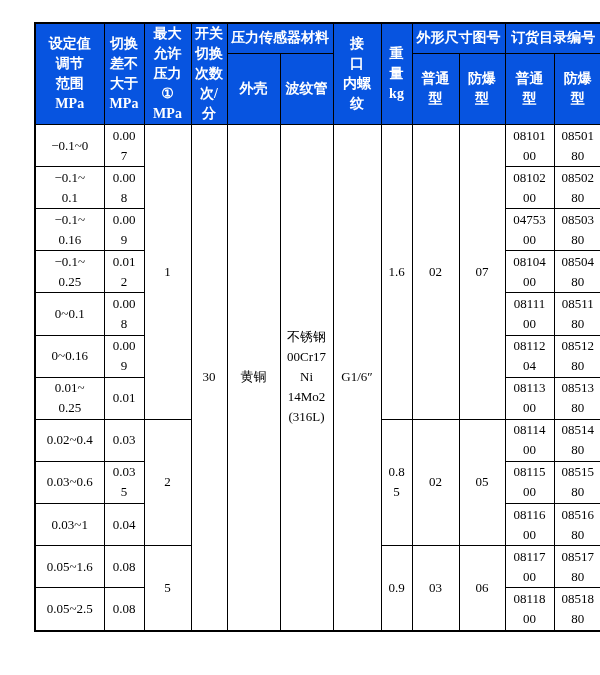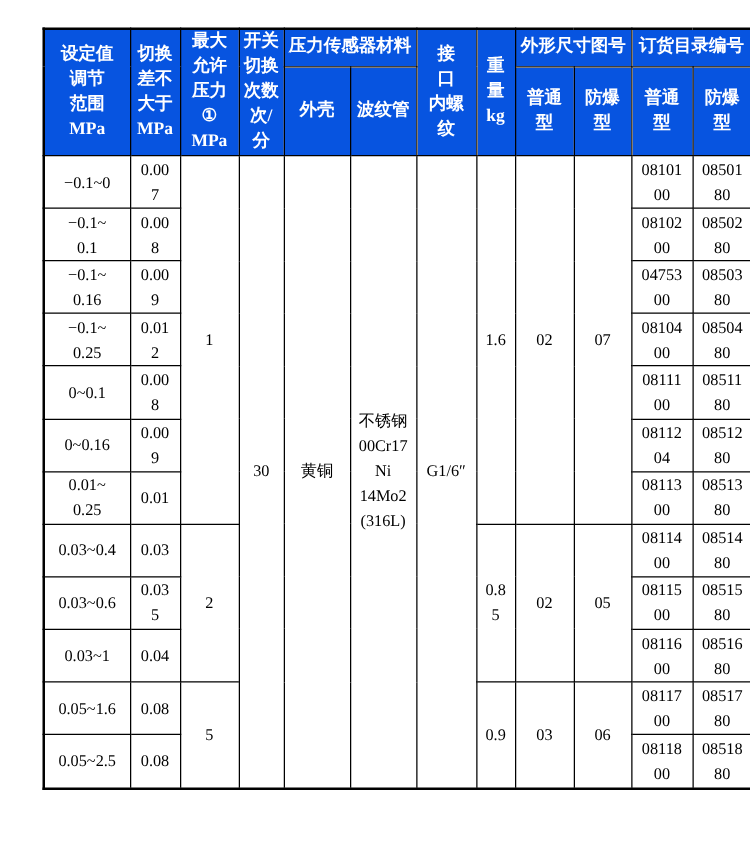--- a/index.html
+++ b/index.html
@@ -189,21 +189,21 @@
         <tr>
           <td>0.01~
 0.25</td>
           <td>0.01</td>
           <td>08113
 00</td>
           <td>08513
 80</td>
         </tr>
         <tr>
-          <td>0.03~0.4</td>
+          <td>0.02~0.4</td>
           <td>0.03</td>
           <td rowspan="3">2</td>
           <td rowspan="3">0.8
 5</td>
           <td rowspan="3">02</td>
           <td rowspan="3">05</td>
           <td>08114
 00</td>
           <td>08514
 80</td>

